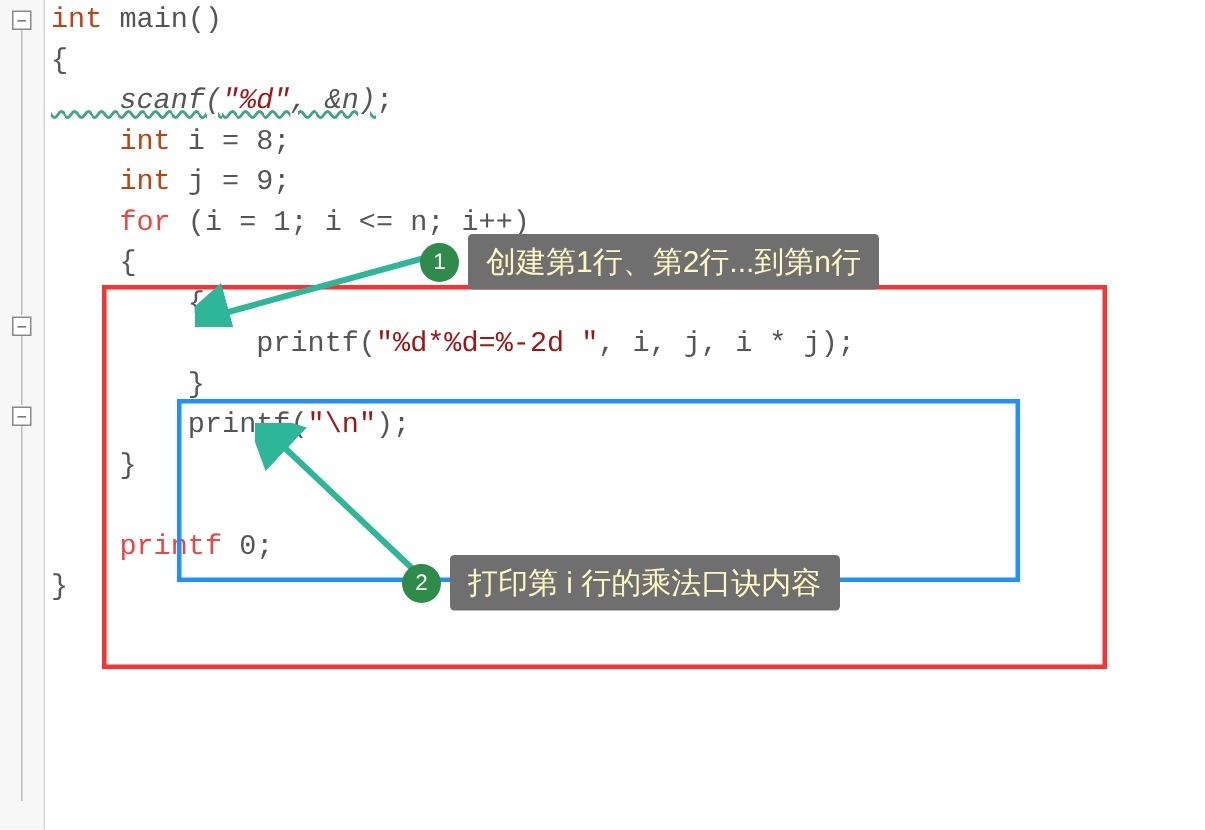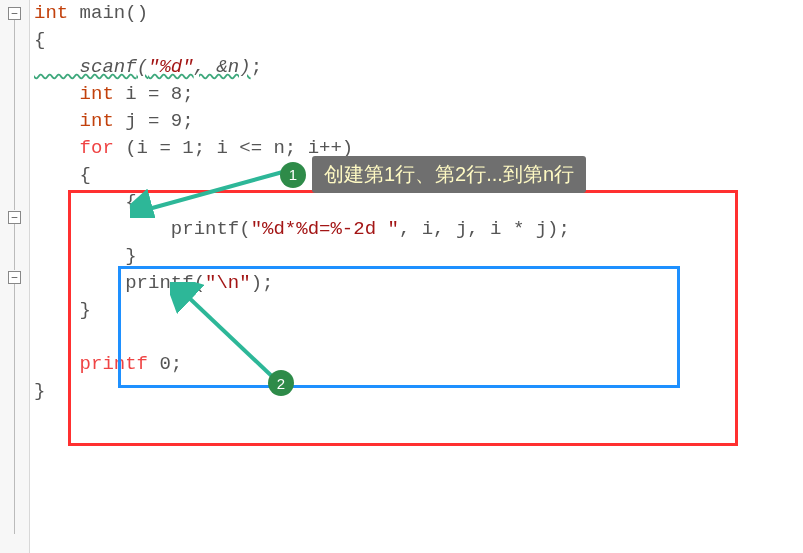--- a/index.html
+++ b/index.html
@@ -160,13 +160,14 @@
   <line x1="108" y1="100" x2="15" y2="12" stroke="#2db798" stroke-width="4" marker-end="url(#ah2)"></line>
 </svg>
 
 <div class="annotation" style="left:280px;top:156px;">
   <div class="badge">1</div>
   <div class="label">创建第1行、第2行...到第n行</div>
 </div>
 
 <div class="annotation" style="left:268px;top:370px;">
   <div class="badge">2</div>
+  <div class="label">打印第 i 行的乘法口诀内容</div>
 </div>
 
 </body></html>

